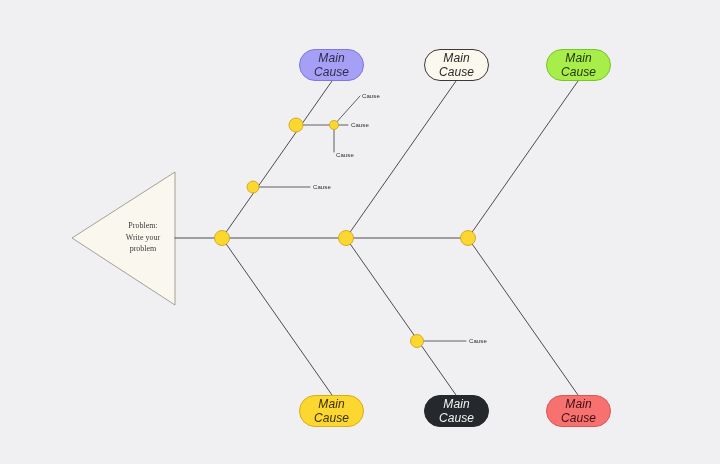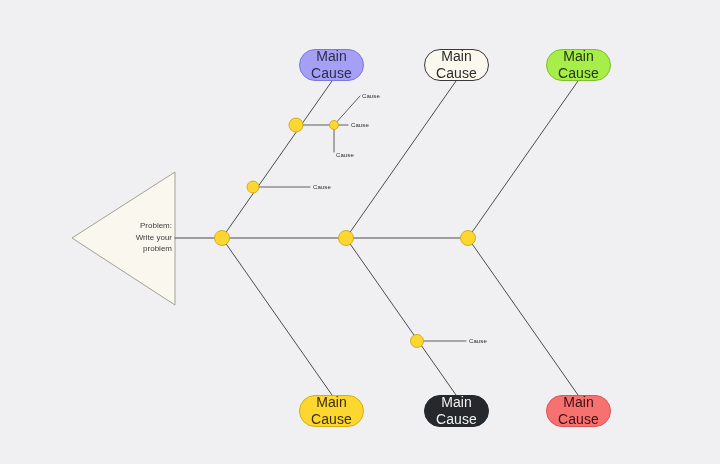--- a/index.html
+++ b/index.html
@@ -11,34 +11,36 @@
     position:relative;
   }
   #stage{position:absolute;left:0;top:0;width:720px;height:464px;}
   svg#canvas{position:absolute;left:0;top:0;width:720px;height:464px;}
 
   .node-box{
     position:absolute;
     display:flex;align-items:center;justify-content:center;
     box-sizing:border-box;
     border-radius:999px;
-    font-size:14px;
+    font-size:12px;
     letter-spacing:.1px;
     text-align:center;
     line-height:1.2;
     user-select:none;
+    font-style:italic;
   }
   .head-label{
     position:absolute;
     font-size:8px;
     line-height:1.45;
     color:#3b3b3b;
-    text-align:right;
+    text-align:center;
     white-space:pre-line;
     user-select:none;
+    font-family:Liberation Serif, serif;
   }
   .cause-label{
     position:absolute;
     font-size:6px;
     color:#2b2b2b;
     white-space:nowrap;
     user-select:none;
     letter-spacing:.1px;
   }
 </style>

